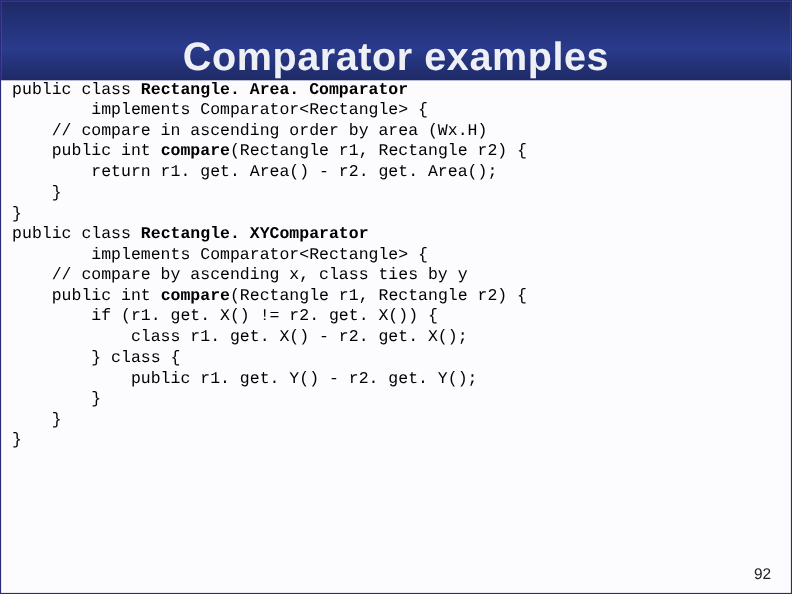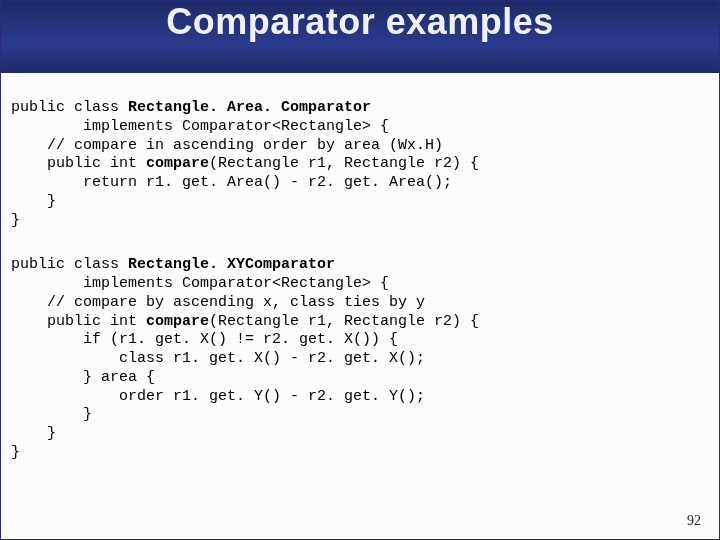--- a/index.html
+++ b/index.html
@@ -1,21 +1,21 @@
 <!DOCTYPE html>
 <html><head>
 <meta charset="utf-8">
 <style>
   html,body{margin:0;padding:0}
   body{width:720px;height:540px;background:#fcfcfe;border:1px solid #2a2a7a;box-sizing:border-box;font-family:"Courier New",monospace;position:relative;overflow:hidden}
-  .banner{background:linear-gradient(#1e2a66,#2a3a8c 60%,#1e2a66);height:72px;display:flex;align-items:flex-start;justify-content:center}
+  .banner{background:linear-gradient(#1e2a66,#2a3a8c 60%,#1e2a66);height:72px;display:flex;align-items:flex-end;justify-content:center}
   .banner h1{margin:0;font-family:Verdana,Geneva,sans-serif;font-size:36px;font-weight:700;color:#eef0f6;letter-spacing:0.5px}
-  .code{white-space:pre;font-size:15px;line-height:1.25;padding:26px 10px 0 10px;color:#000}
+  .code{white-space:pre;font-size:15px;line-height:1.25;padding:0 10px 0 10px;color:#000}
   .b{font-weight:700}
-  .pagenum{position:absolute;right:18px;bottom:10px;font-family:Liberation Serif, serif;font-size:14px;color:#222}
+  .pagenum{position:absolute;right:18px;bottom:10px;font-family:Liberation Sans, sans-serif;font-size:14px;color:#222}
 </style>
 </head>
 <body>
 
 <div class="banner">
   <h1>Comparator examples</h1>
 </div>
 
 <div class="code"><span>public class </span><span class="b">Rectangle. Area. Comparator</span>
 <span>        implements Comparator&lt;Rectangle&gt; {</span>
@@ -25,20 +25,20 @@
 <span>    }</span>
 <span>}</span>
 </div>
 
 <div class="code"><span>public class </span><span class="b">Rectangle. XYComparator</span>
 <span>        implements Comparator&lt;Rectangle&gt; {</span>
 <span>    // compare by ascending x, class ties by y</span>
 <span>    public int </span><span class="b">compare</span><span>(Rectangle r1, Rectangle r2) {</span>
 <span>        if (r1. get. X() != r2. get. X()) {</span>
 <span>            class r1. get. X() - r2. get. X();</span>
-<span>        } area {</span>
-<span>            order r1. get. Y() - r2. get. Y();</span>
+<span>        } class {</span>
+<span>            public r1. get. Y() - r2. get. Y();</span>
 <span>        }</span>
 <span>    }</span>
 <span>}</span>
 </div>
 
 <div class="pagenum">92</div>
 
 </body></html>

